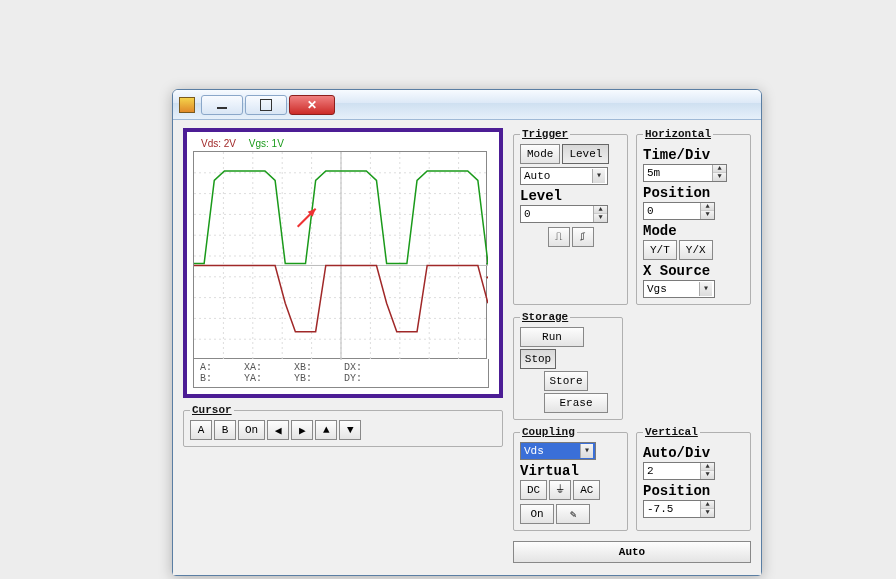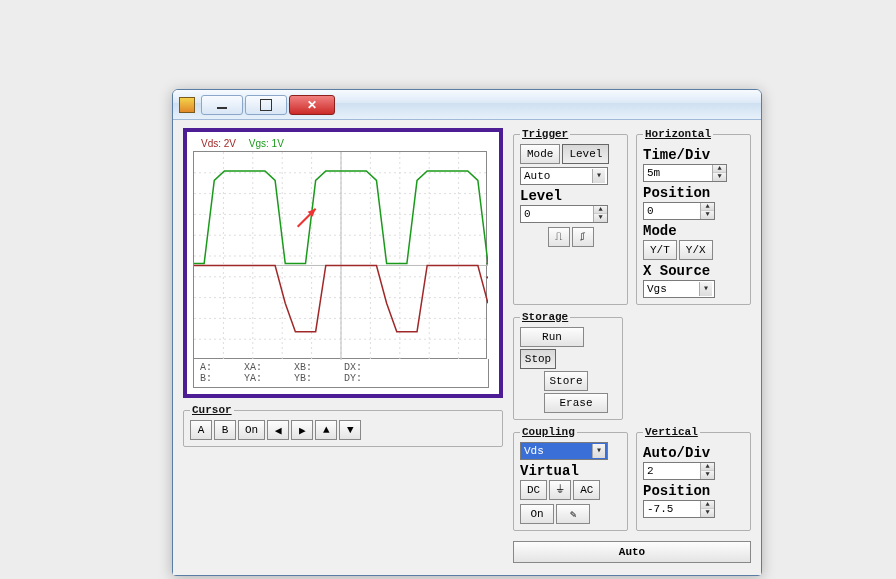--- a/index.html
+++ b/index.html
@@ -301,21 +301,21 @@
         <div class="btn-row" style="margin-top:2px;margin-left:24px;">
           <div class="btn" style="width:44px;">Store</div>
           <div class="btn" style="width:64px;">Erase</div>
         </div>
       </fieldset>
 
       <div class="right-rows">
 
         <fieldset style="flex:1;">
           <legend>Coupling</legend>
-          <div class="select highlight" style="width:88px;">
+          <div class="select highlight" style="width:76px;">
             <span>Vds</span>
           </div>
           <div class="mono label-line">Virtual</div>
           <div class="btn-row">
             <div class="btn">DC</div>
             <div class="btn">⏚</div>
             <div class="btn">AC</div>
           </div>
           <div class="btn-row" style="margin-top:4px;">
             <div class="btn" style="width:34px;">On</div>

